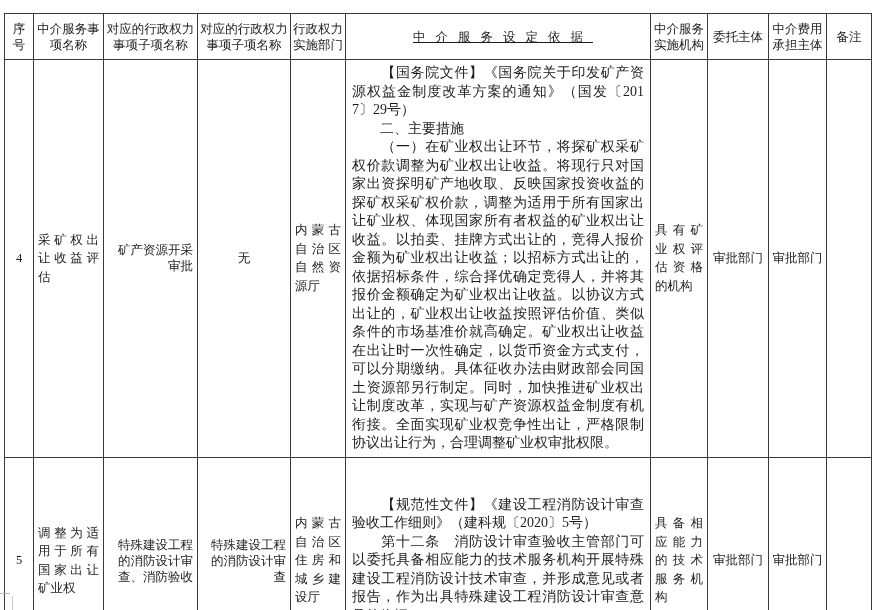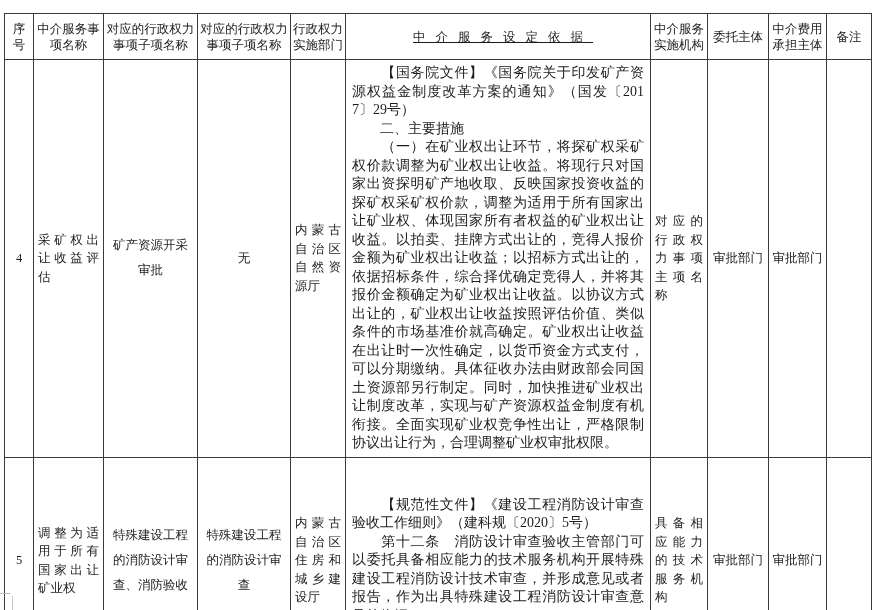--- a/index.html
+++ b/index.html
@@ -51,22 +51,22 @@
   th.basis-header {
     letter-spacing: 10px;
     text-indent: 10px;
     text-decoration: underline;
   }
   .c-center {
     text-align: center;
     line-height: 18.5px;
   }
   .c-left {
-    text-align: center;
-    line-height: 25px;
+    text-align: right;
+    line-height: 16px;
     word-break: break-all;
     padding: 2px 4px;
   }
   .c-justify {
     text-align: justify;
     text-align-last: left;
     word-break: break-all;
     line-height: 18.5px;
     padding: 2px 4px;
   }
@@ -127,21 +127,21 @@
     <tbody>
       <tr class="row-a">
         <td class="c-center">4</td>
         <td class="c-justify">采矿权出让收益评估</td>
         <td class="c-left">矿产资源开采审批</td>
         <td class="c-center">无</td>
         <td class="c-justify">内蒙古自治区自然资源厅</td>
         <td class="c-basis">　　【国务院文件】《国务院关于印发矿产资源权益金制度改革方案的通知》（国发〔2017〕29号）
 　　二、主要措施
 　　（一）在矿业权出让环节，将探矿权采矿权价款调整为矿业权出让收益。将现行只对国家出资探明矿产地收取、反映国家投资收益的探矿权采矿权价款，调整为适用于所有国家出让矿业权、体现国家所有者权益的矿业权出让收益。以拍卖、挂牌方式出让的，竞得人报价金额为矿业权出让收益；以招标方式出让的，依据招标条件，综合择优确定竞得人，并将其报价金额确定为矿业权出让收益。以协议方式出让的，矿业权出让收益按照评估价值、类似条件的市场基准价就高确定。矿业权出让收益在出让时一次性确定，以货币资金方式支付，可以分期缴纳。具体征收办法由财政部会同国土资源部另行制定。同时，加快推进矿业权出让制度改革，实现与矿产资源权益金制度有机衔接。全面实现矿业权竞争性出让，严格限制协议出让行为，合理调整矿业权审批权限。</td>
-        <td class="c-justify">对应的行政权力事项主项名称</td>
+        <td class="c-justify">具有矿业权评估资格的机构</td>
         <td class="c-center">审批部门</td>
         <td class="c-center">审批部门</td>
         <td class="c-center"></td>
       </tr>
       <tr class="row-b">
         <td class="c-center">5</td>
         <td class="c-justify">调整为适用于所有国家出让矿业权</td>
         <td class="c-left">特殊建设工程的消防设计审查、消防验收</td>
         <td class="c-left">特殊建设工程的消防设计审查</td>
         <td class="c-justify">内蒙古自治区住房和城乡建设厅</td>

